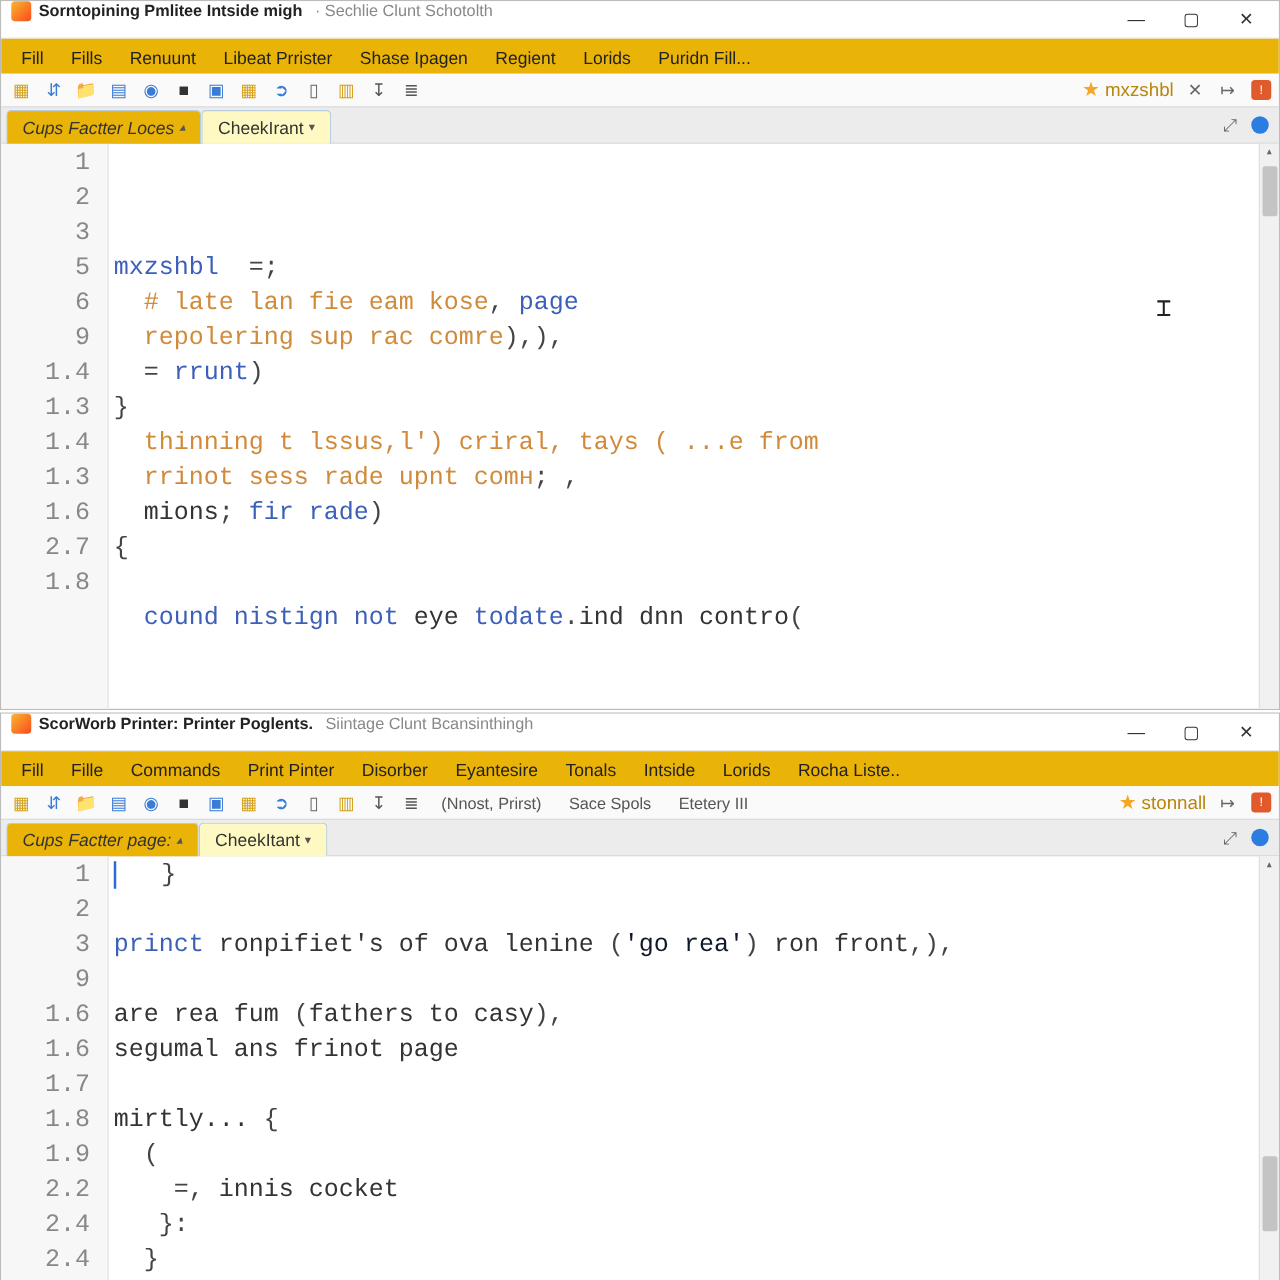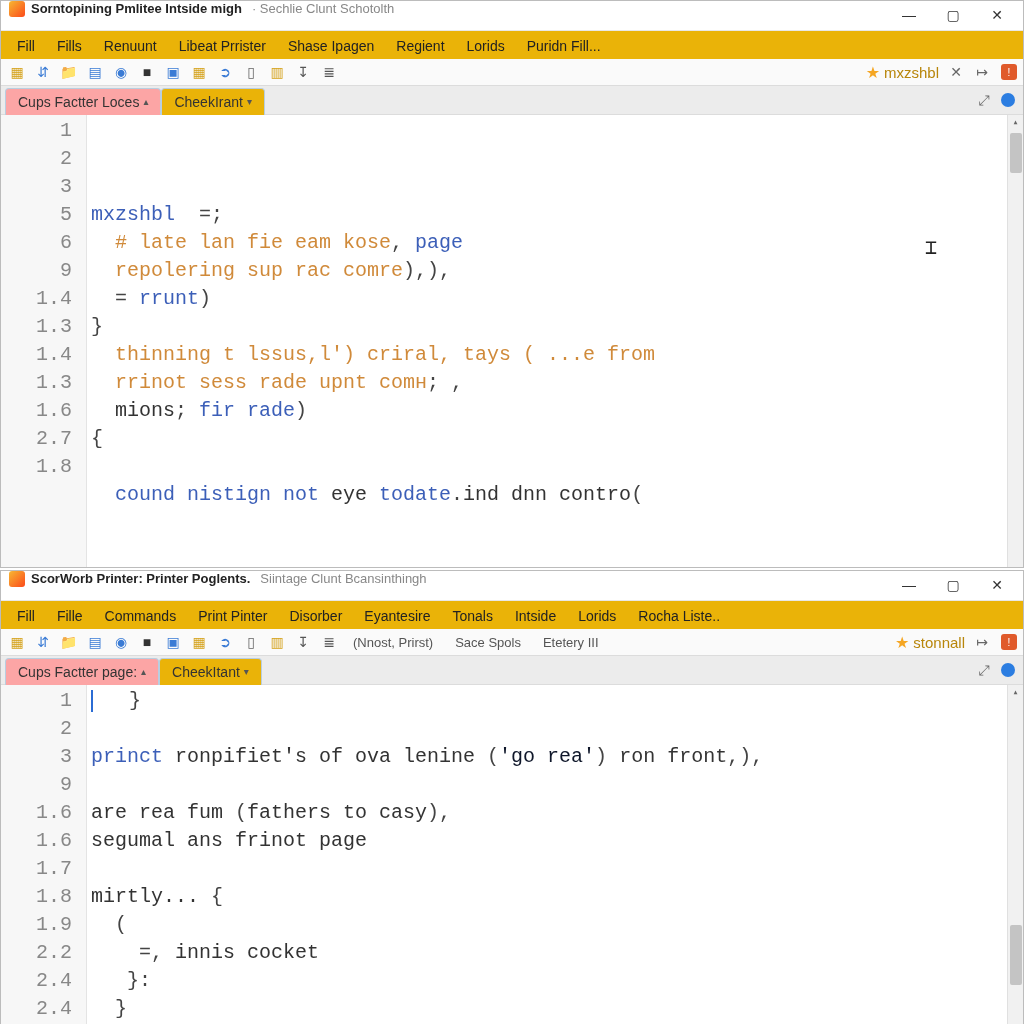--- a/index.html
+++ b/index.html
@@ -97,26 +97,27 @@
     font-size: 14px;
     color: #333;
     background: #ececec;
     border: 1px solid transparent;
     border-bottom: none;
     display: flex; align-items: center; gap: 4px;
     position: relative;
     top: 1px;
   }
   .tab.active {
-    background: #fca5a5;
+    background: #eab308;
     border-color: #b8cee0;
     border-radius: 4px 4px 0 0;
+    font-style: italic;
   }
   .tab.secondary {
-    background: #eab308;
+    background: #fef9c3;
     border-color: #b8cee0;
     border-radius: 4px 4px 0 0;
   }
   .tab .chev { font-size: 10px; color: #555; }
   .tabbar-right {
     margin-left: auto; margin-right: 8px;
     display: flex; gap: 8px; align-items: center;
   }
   .circ-blue { width:14px;height:14px;border-radius:50%;background:#2b7de1; }
 

